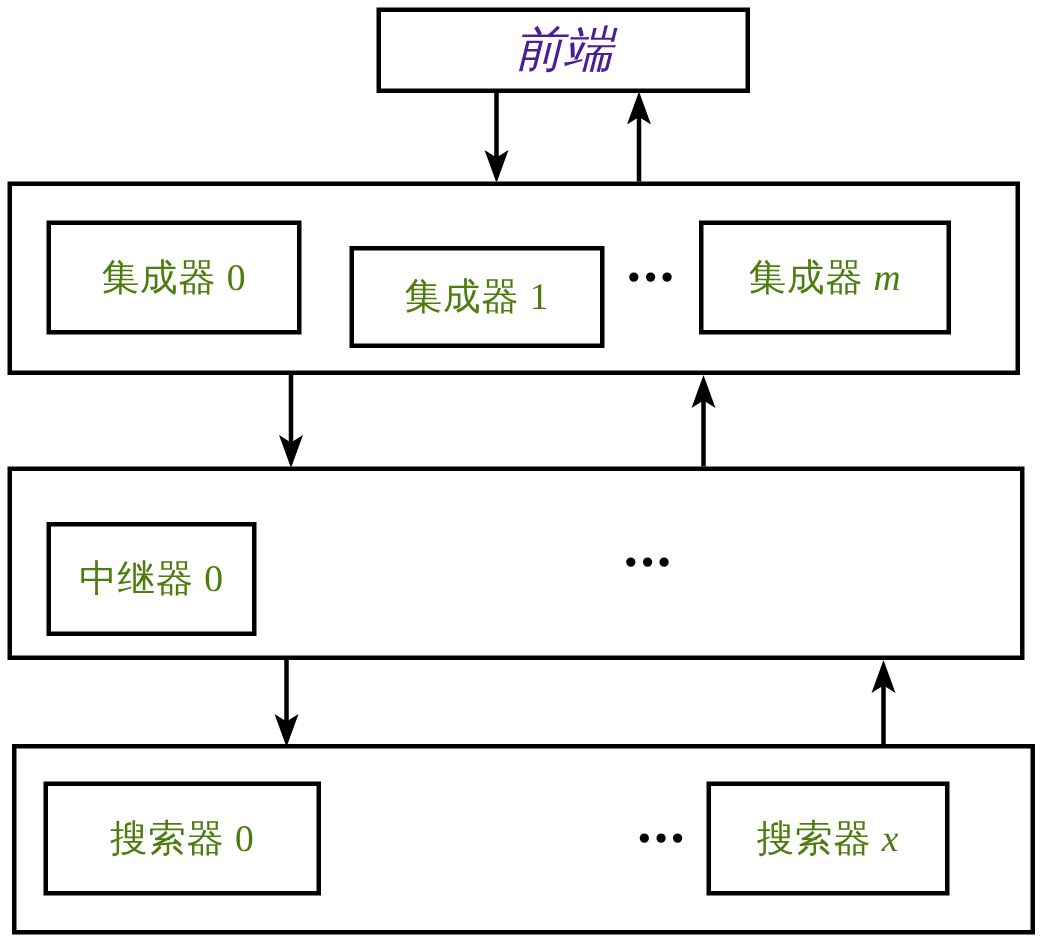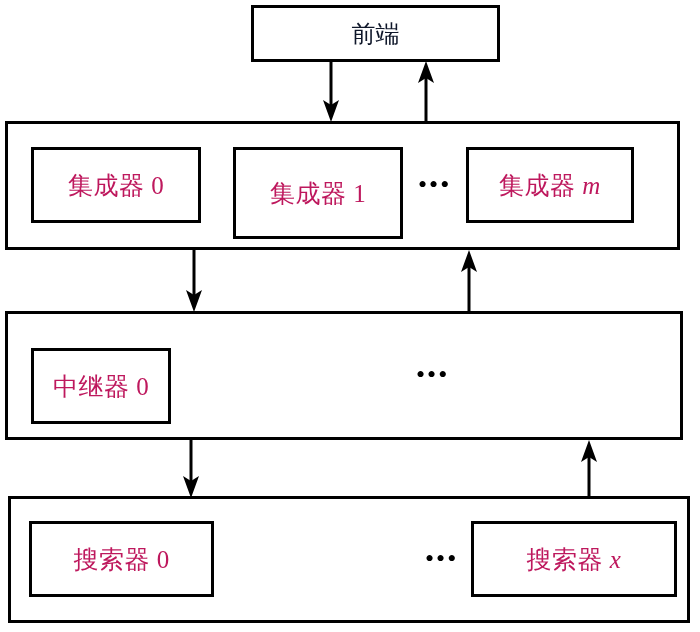--- a/index.html
+++ b/index.html
@@ -28,32 +28,33 @@
   }
   .node {
     border-width: 3px;
     display: flex;
     align-items: center;
     justify-content: center;
   }
   .node-label {
     font-size: 25px;
     line-height: 1;
-    color: #be185d;
+    color: #4d7c0f;
     white-space: nowrap;
     letter-spacing: 0.5px;
   }
   .node-label .var {
     font-style: italic;
     font-family: "Liberation Serif", "DejaVu Serif", serif;
   }
   .top-label {
-    font-size: 24px;
-    color: #0f172a;
+    font-size: 33px;
+    color: #4c1d95;
     white-space: nowrap;
+    font-style: italic;
   }
 
   
   .ellipsis {
     position: absolute;
     font-size: 26px;
     line-height: 1;
     color: #000000;
     letter-spacing: 2px;
     user-select: none;
@@ -92,21 +93,21 @@
 
   <div class="box container" style="left:5px; top:121px; width:675px; height:129px;"></div>
 
   <div class="box node" style="left:31px; top:147px; width:170px; height:76px;">
     <span class="node-label">
       <span>集成器</span>
       <span>0</span>
     </span>
   </div>
 
-  <div class="box node" style="left:233px; top:147px; width:170px; height:92px;">
+  <div class="box node" style="left:233px; top:164px; width:170px; height:68px;">
     <span class="node-label">
       <span>集成器</span>
       <span>1</span>
     </span>
   </div>
 
   <div class="ellipsis" style="left:418px; top:172px;">•••</div>
 
   <div class="box node" style="left:466px; top:147px; width:168px; height:76px;text-align:right;">
     <span class="node-label">
@@ -161,20 +162,20 @@
   <div class="box node" style="left:29px; top:521px; width:185px; height:76px;justify-content:center;">
     <span class="node-label">
       <span>搜索器</span>
       <span>0</span>
     </span>
   </div>
 
 
   <div class="ellipsis" style="left:425px; top:546px;">•••</div>
 
-  <div class="box node" style="left:471px; top:521px; width:206px; height:76px;">
+  <div class="box node" style="left:471px; top:521px; width:162px; height:76px;">
     <span class="node-label">
       <span>搜索器</span>
       <span class="var">x</span>
     </span>
   </div>
 
 </div>
 
 </body></html>

